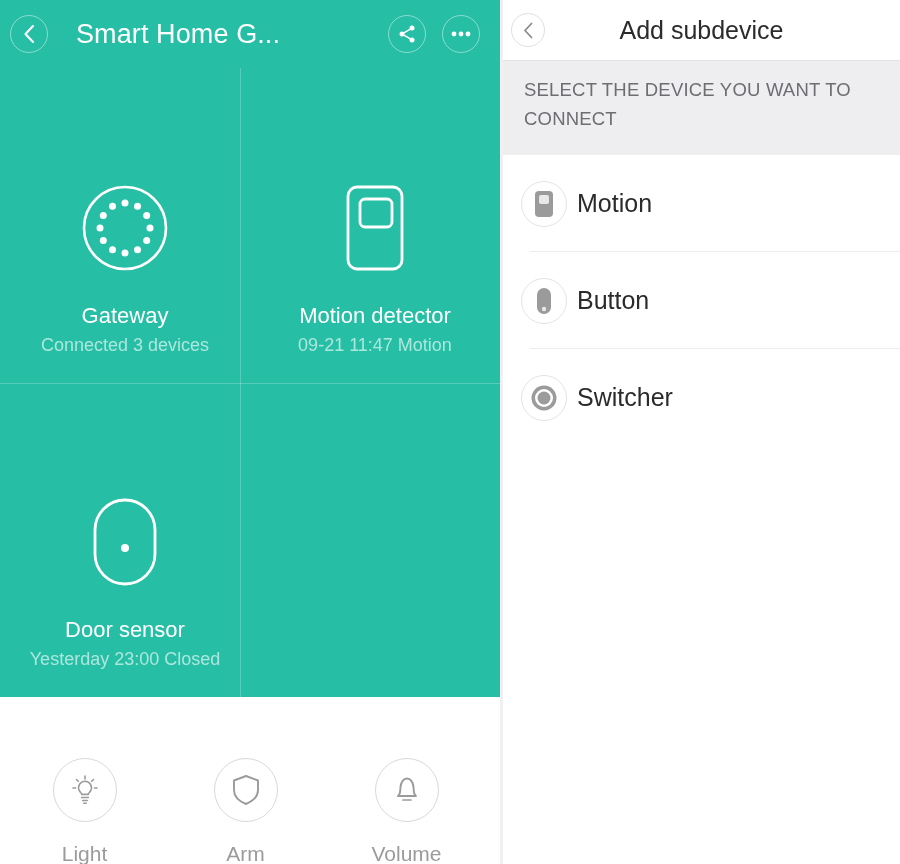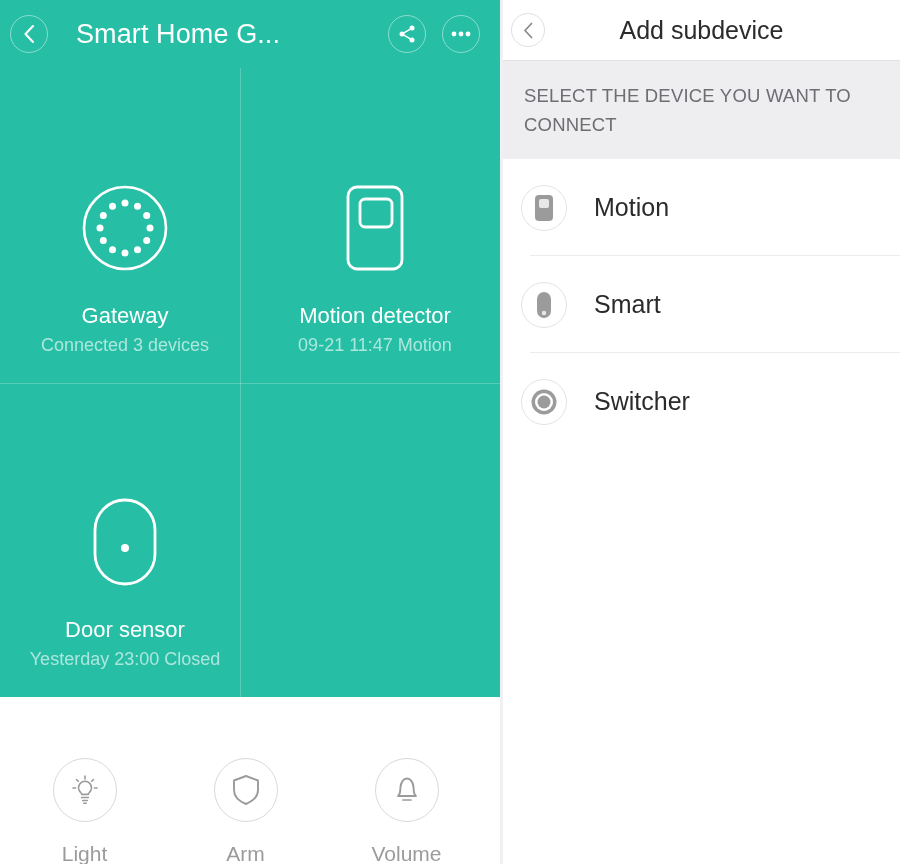--- a/index.html
+++ b/index.html
@@ -110,21 +110,21 @@
     display: flex; align-items: center; justify-content: center;
     flex: 0 0 34px;
   }
   #right-title {
     position: absolute; left: 0; right: 0; text-align: center;
     font-size: 25px; color: #2b2b2b; font-weight: 400;
     pointer-events: none;
   }
   #section-band {
     background: #eeeef1;
-    padding: 20px 21px 20px 21px;
+    padding: 14px 21px 20px 21px;
     flex: 0 0 auto;
     min-height: 94px;
   }
   #section-band-text {
     font-size: 18.5px; color: #6d6d72;
     line-height: 29px; letter-spacing: 0.2px;
   }
   #device-list { flex: 1 1 auto; }
   .device-row {
     height: 97px;
@@ -136,21 +136,21 @@
   .device-row:not(:last-child)::after {
     content: ""; position: absolute; left: 27px; right: 0; bottom: 0;
     height: 1px; background: #ececec;
   }
   .device-icon-circle {
     width: 46px; height: 46px; border-radius: 50%;
     border: 1.1px solid #e3e3e3;
     display: flex; align-items: center; justify-content: center;
     flex: 0 0 46px;
   }
-  .device-label { margin-left: 27px; font-size: 25px; color: #2b2b2b; }
+  .device-label { margin-left: 10px; font-size: 25px; color: #2b2b2b; }
 </style>
 </head>
 <body>
 
 <div id="app">
 
   <div id="left-panel">
 
     <div id="left-header">
       <div class="circ-btn">
@@ -300,21 +300,21 @@
         <div class="device-label">Motion</div>
       </div>
 
       <div class="device-row">
         <div class="device-icon-circle">
           <svg width="24" height="30" viewBox="0 0 24 30">
             <rect x="5" y="2" width="14" height="26" rx="7" fill="#9b9b9b"></rect>
             <circle cx="12" cy="23" r="2.2" fill="#e8e8e8"></circle>
           </svg>
         </div>
-        <div class="device-label">Smart</div>
+        <div class="device-label">Button</div>
       </div>
 
       <div class="device-row">
         <div class="device-icon-circle">
           <svg width="30" height="30" viewBox="0 0 30 30">
             <circle cx="15" cy="15" r="12.5" fill="#9b9b9b"></circle>
             <circle cx="15" cy="15" r="9" fill="#ffffff"></circle>
             <circle cx="15" cy="15" r="6.5" fill="#9b9b9b"></circle>
           </svg>
         </div>

